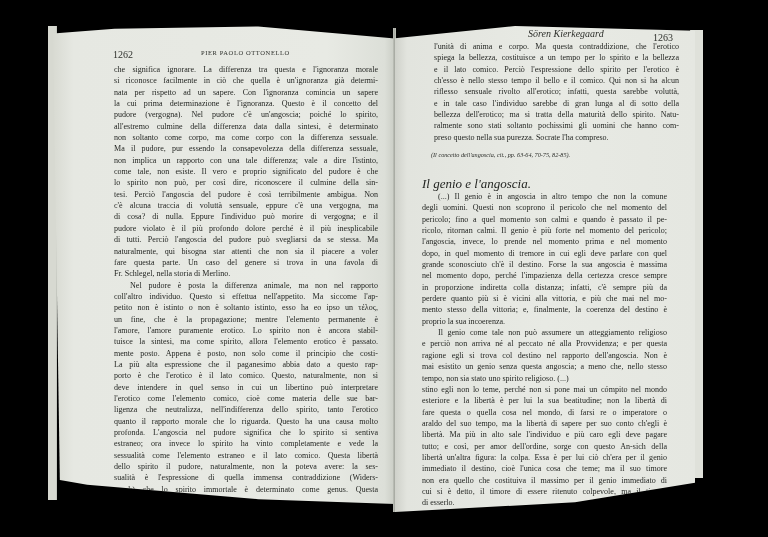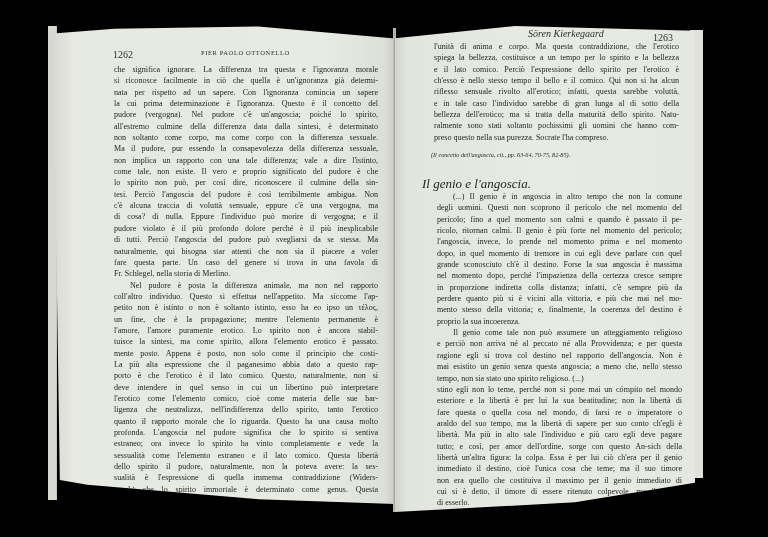--- a/index.html
+++ b/index.html
@@ -87,21 +87,21 @@
       <span class="line">e il lato comico. Perciò l'espressione dello spirito per l'erotico è</span>
       <span class="line">ch'esso è nello stesso tempo il bello e il comico. Qui non si ha alcun</span>
       <span class="line">riflesso sensuale rivolto all'erotico; infatti, questa sarebbe voluttà,</span>
       <span class="line">e in tale caso l'individuo sarebbe di gran lunga al di sotto della</span>
       <span class="line">bellezza dell'erotico; ma si tratta della maturità dello spirito. Natu-</span>
       <span class="line">ralmente sono stati soltanto pochissimi gli uomini che hanno com-</span>
       <span class="line last">preso questo nella sua purezza. Socrate l'ha compreso.</span>
     </div>
   <div class="small" style="position:absolute;left:36px;top:125px;">(Il concetto dell'angoscia, cit., pp. 63-64, 70-75, 82-85).</div>
   <div class="subtitle" style="position:absolute;left:27px;top:150px;color:#1f211e;">Il genio e l'angoscia.</div>
-  <div class="col" id="right-col-bottom" style="left:27px;top:165px;width:245px;margin-left:15px;">
+  <div class="col" id="right-col-bottom" style="left:27px;top:165px;width:245px;">
       <span class="line indent">(...) Il genio è in angoscia in altro tempo che non la comune</span>
       <span class="line">degli uomini. Questi non scoprono il pericolo che nel momento del</span>
       <span class="line">pericolo; fino a quel momento son calmi e quando è passato il pe-</span>
       <span class="line">ricolo, ritornan calmi. Il genio è più forte nel momento del pericolo;</span>
       <span class="line">l'angoscia, invece, lo prende nel momento prima e nel momento</span>
       <span class="line">dopo, in quel momento di tremore in cui egli deve parlare con quel</span>
       <span class="line">grande sconosciuto ch'è il destino. Forse la sua angoscia è massima</span>
       <span class="line">nel momento dopo, perché l'impazienza della certezza cresce sempre</span>
       <span class="line">in proporzione indiretta colla distanza; infatti, c'è sempre più da</span>
       <span class="line">perdere quanto più si è vicini alla vittoria, e più che mai nel mo-</span>

